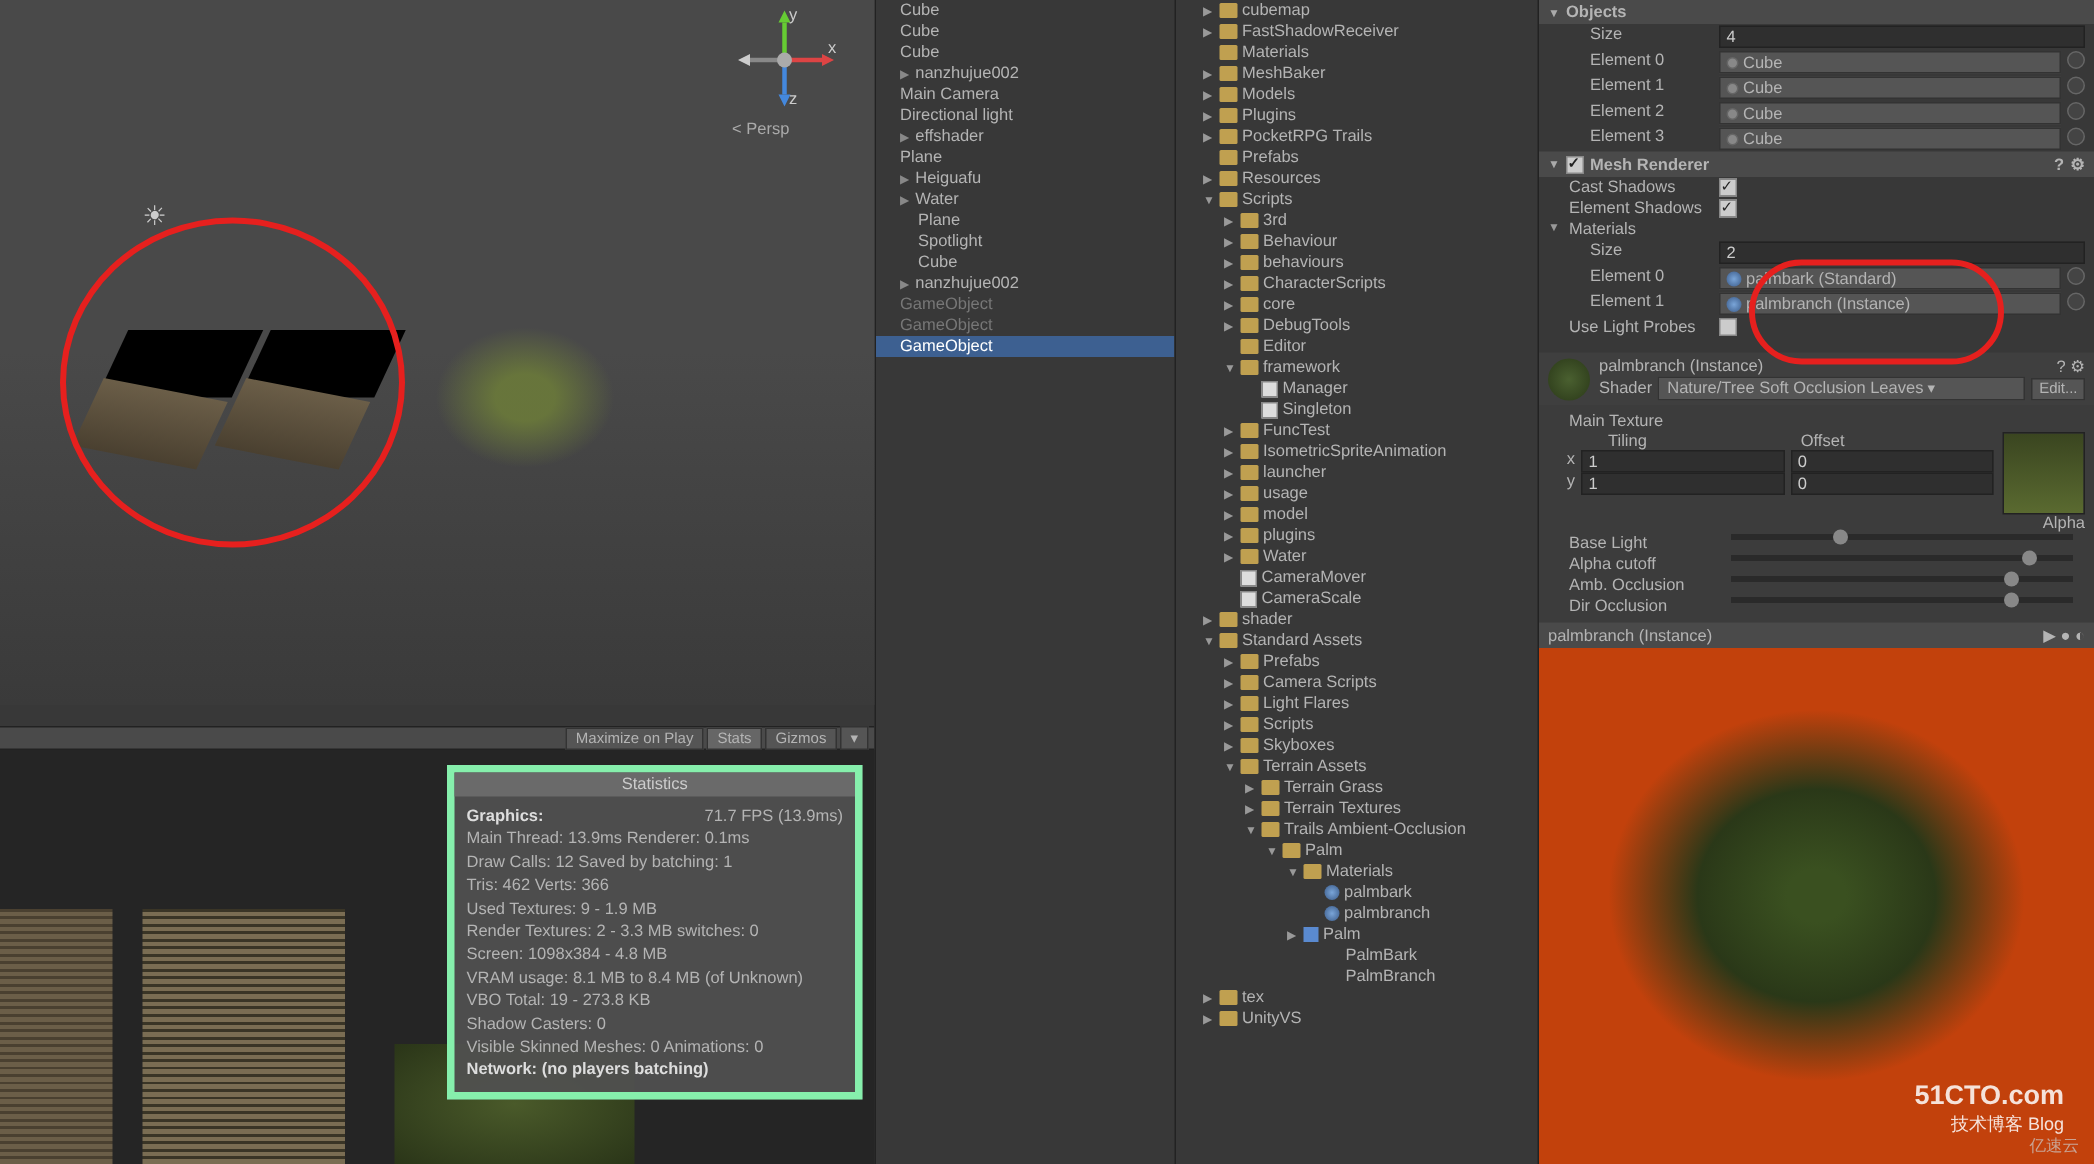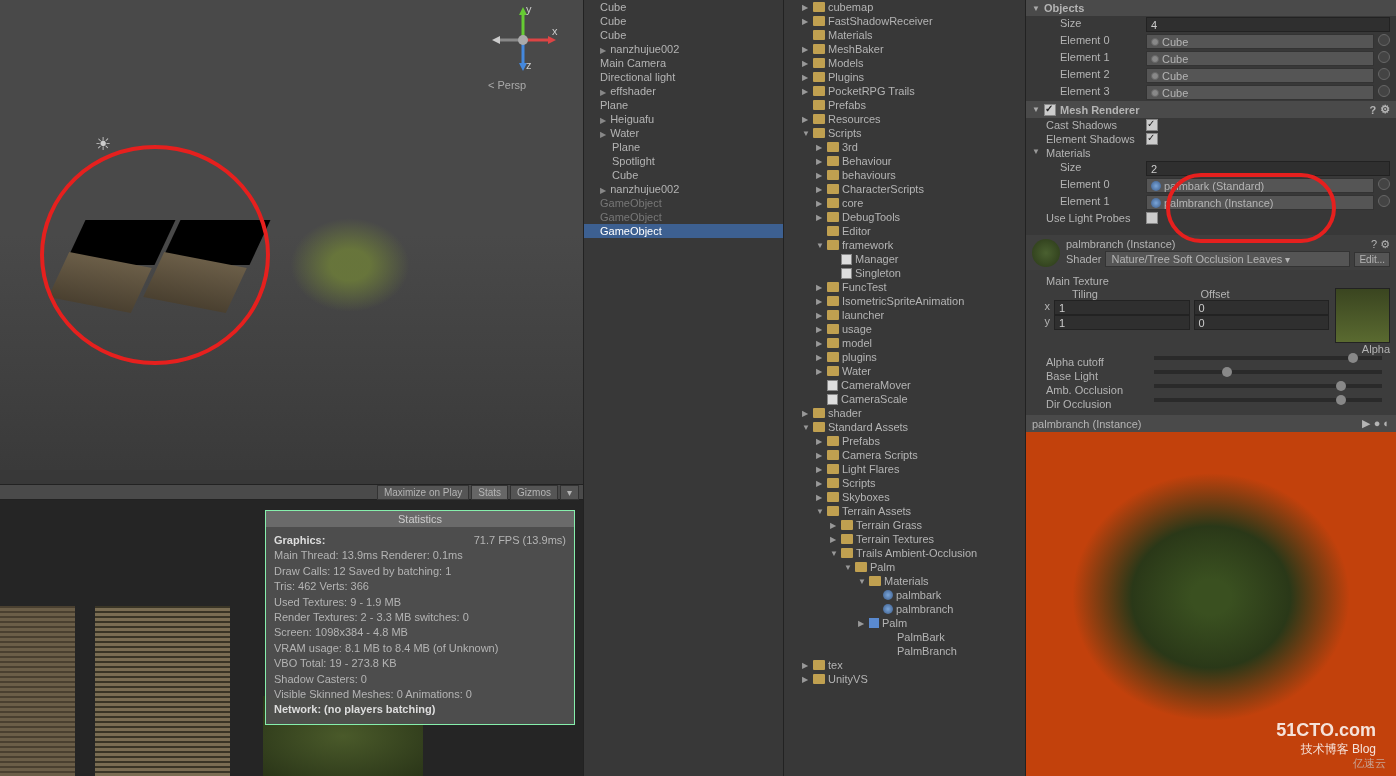--- a/index.html
+++ b/index.html
@@ -14,21 +14,21 @@
 #light-icon{position:absolute;top:133px;left:95px;color:#ccc;font-size:18px}
 #circle-annotation{position:absolute;top:145px;left:40px;width:230px;height:220px;border:4px solid #e6201e;border-radius:50%;pointer-events:none}
 .cube3d{position:absolute;width:90px;height:90px}
 .cube-top{width:90px;height:45px;background:#000;transform:skewX(-25deg)}
 .cube-side{width:90px;height:45px;background:linear-gradient(#6b5e48,#4a4030);margin-top:-5px;margin-left:-20px;transform:skewX(-25deg) skewY(10deg)}
 #foliage{position:absolute;top:210px;left:280px;width:140px;height:110px;background:radial-gradient(#6b7a3a 20%,transparent 60%);opacity:0.9;border-radius:50%}
 #game-toolbar{height:16px;background:#4a4a4a;border-top:1px solid #222;border-bottom:1px solid #222;display:flex;justify-content:flex-end;align-items:center;gap:2px;padding-right:4px;margin-top:14px}
 .tb-btn{background:#555;padding:1px 6px;font-size:10px;border:1px solid #333;cursor:pointer}
 .tb-btn.active{background:#666}
 #game-view{flex:1;background:#252525;position:relative}
-#stats{position:absolute;top:10px;right:8px;width:310px;background:rgba(80,80,80,0.92);border:1px solid #86efac;padding:0}
+#stats{position:absolute;top:10px;right:8px;width:277px;background:rgba(80,80,80,0.92);border:5px solid #86efac;padding:0}
 #stats-title{background:#6a6a6a;padding:2px 0;text-align:center;color:#ccc}
 #stats-body{padding:6px 8px;color:#ccc;font-size:10.5px;line-height:1.4}
 #stats-body b{color:#ddd}
 .tex-thumb{position:absolute;bottom:0;background:#5a5040}
 #tex1{left:0;width:75px;height:170px;background:repeating-linear-gradient(0deg,#6b5e48 0,#6b5e48 3px,#4a4030 3px,#4a4030 5px)}
 #tex2{left:95px;width:135px;height:170px;background:repeating-linear-gradient(0deg,#7a6d53 0,#7a6d53 3px,#3a3526 3px,#3a3526 5px)}
 #tex3{left:263px;width:160px;height:80px;background:radial-gradient(#4a5a2a,#2a3518)}
 
 #hierarchy{width:200px;background:#383838;border-left:1px solid #222}
 .h-item{padding:1px 4px 1px 16px;color:#b4b4b4;cursor:pointer;white-space:nowrap}
@@ -524,29 +524,29 @@
             <span class="prop-val">1</span>
             <span class="prop-val">0</span>
           </div>
       </div>
       <div class="col">
         <div class="tex-preview"></div>
         <span style="text-align:right">Alpha</span>
       </div>
     </div>
     <div class="prop-row">
+        <span class="prop-label">Base Light</span>
+        <div class="slider">
+          <div class="slider-thumb" style="left:30%"></div>
+        </div>
+      </div>
+    <div class="prop-row">
         <span class="prop-label">Alpha cutoff</span>
         <div class="slider">
           <div class="slider-thumb" style="left:85%"></div>
-        </div>
-      </div>
-    <div class="prop-row">
-        <span class="prop-label">Base Light</span>
-        <div class="slider">
-          <div class="slider-thumb" style="left:30%"></div>
         </div>
       </div>
     <div class="prop-row">
         <span class="prop-label">Amb. Occlusion</span>
         <div class="slider">
           <div class="slider-thumb" style="left:80%"></div>
         </div>
       </div>
     <div class="prop-row">
         <span class="prop-label">Dir Occlusion</span>

